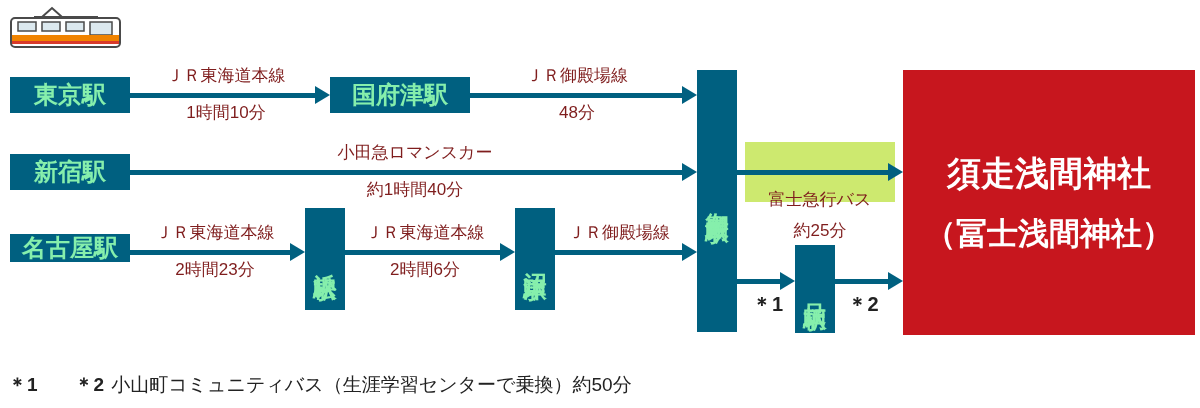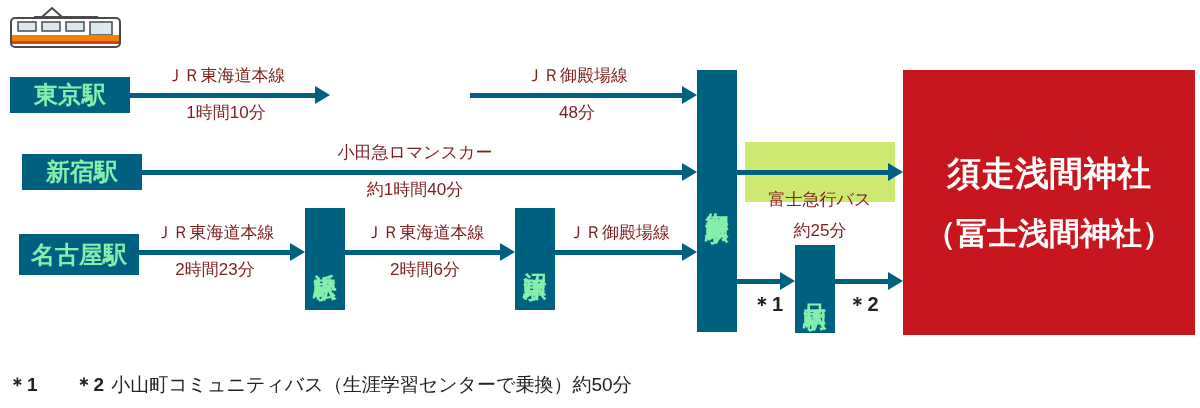--- a/index.html
+++ b/index.html
@@ -46,22 +46,23 @@
     <rect x="3" y="14" width="109" height="29" rx="4" fill="#ffffff" stroke="#4a4a4a" stroke-width="2"></rect>
     <rect x="10" y="18" width="18" height="9" fill="#dce9ef" stroke="#4a4a4a" stroke-width="1.5"></rect>
     <rect x="34" y="18" width="18" height="9" fill="#dce9ef" stroke="#4a4a4a" stroke-width="1.5"></rect>
     <rect x="58" y="18" width="18" height="9" fill="#dce9ef" stroke="#4a4a4a" stroke-width="1.5"></rect>
     <rect x="82" y="18" width="22" height="13" fill="#dce9ef" stroke="#4a4a4a" stroke-width="1.5"></rect>
     <rect x="4" y="31" width="107" height="6" fill="#f08300"></rect>
     <rect x="4" y="37" width="107" height="3" fill="#d93a2b"></rect>
   </svg>
 
   <div class="station h" style="left:10px;top:77px;width:120px;height:36px;">東京駅</div>
-  <div class="station h" style="left:10px;top:154px;width:120px;height:36px;margin-left:12px;">新宿駅</div>
-  <div class="station h" style="left:19px;top:234px;width:120px;height:41px;">名古屋駅</div>
+  <div class="station h" style="left:10px;top:154px;width:120px;height:36px;">新宿駅</div>
+  <div class="station h" style="left:10px;top:234px;width:120px;height:28px;">名古屋駅</div>
+  <div class="station h" style="left:330px;top:77px;width:140px;height:36px;">国府津駅</div>
 
   <div class="station v" style="left:305px;top:208px;width:40px;height:102px;">浜松駅</div>
   <div class="station v" style="left:515px;top:208px;width:40px;height:102px;">沼津駅</div>
   <div class="station v" style="left:697px;top:70px;width:40px;height:262px;">御殿場駅</div>
   <div class="station v" style="left:795px;top:245px;width:40px;height:88px;">足柄駅</div>
 
   <div class="arrow" style="left:130px;top:92.5px;width:185px;"></div>
   <div class="arrow" style="left:470px;top:92.5px;width:212px;"></div>
   <div class="arrow" style="left:130px;top:169.5px;width:552px;"></div>
   <div class="arrow" style="left:130px;top:249.5px;width:160px;"></div>

